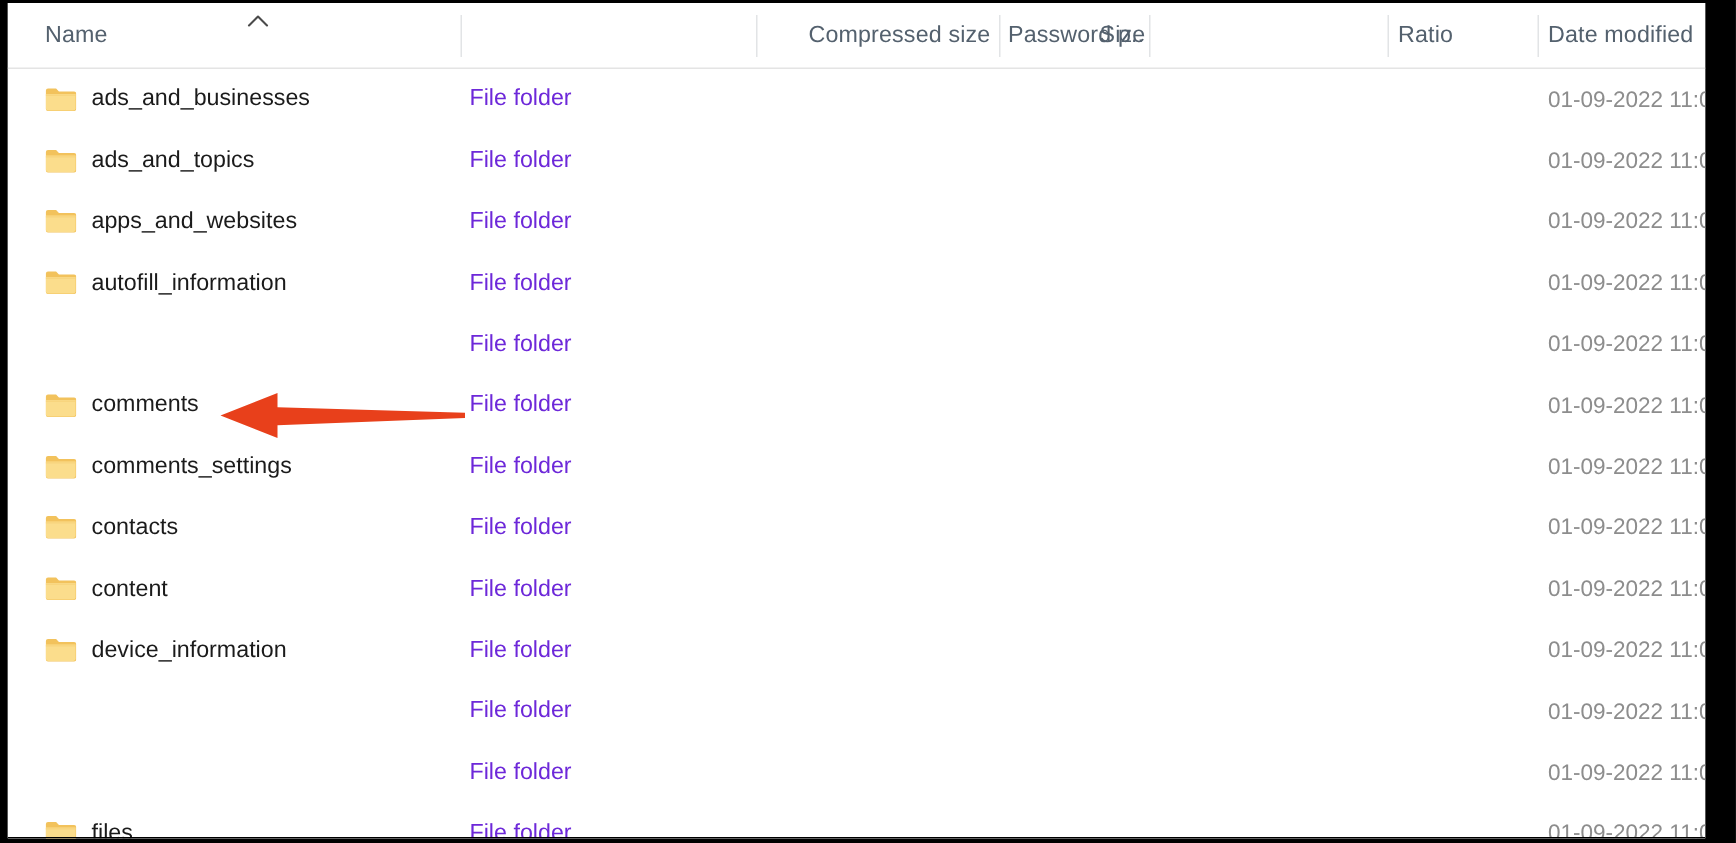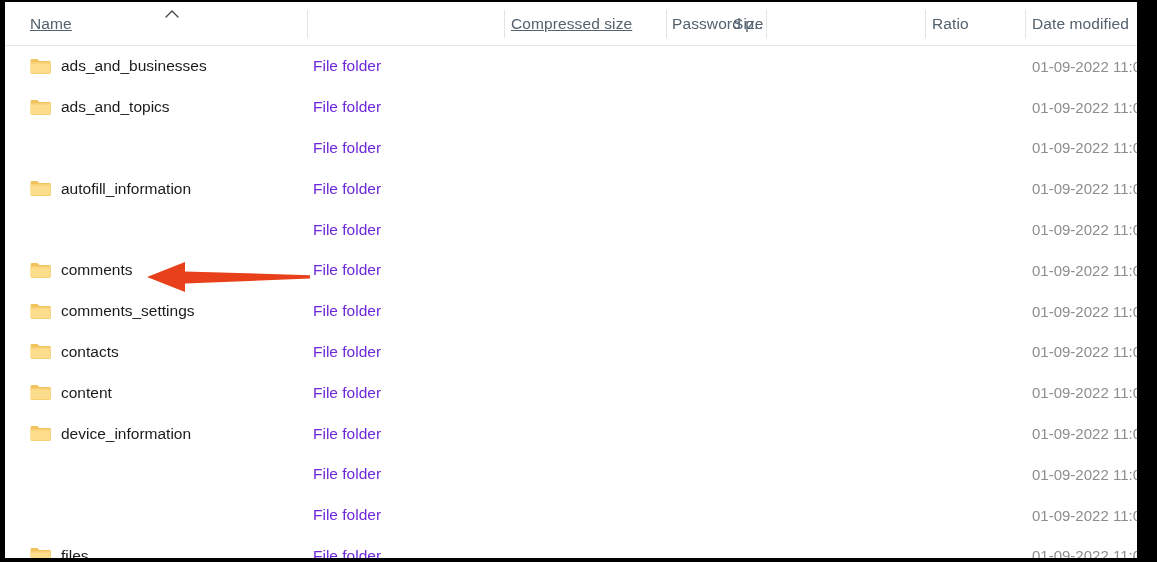--- a/index.html
+++ b/index.html
@@ -150,39 +150,39 @@
   }
 </style>
 </head>
 <body>
 
 <div id="window">
   <div id="pane">
 
     <div id="header">
 
-      <div class="col-head" style="left:25px;width:277px;text-decoration:underline;">
+      <div class="col-head" style="left:25px;width:277px;">
         <span class="lbl">Name</span>
       </div>
 
       <div id="sort-chevron">
         <svg viewBox="0 0 18 14" width="18" height="14" aria-hidden="true">
           <polyline points="3,10 9,4 15,10" fill="none" stroke="#4a4a4a" stroke-width="1.4" stroke-linecap="round" stroke-linejoin="round"></polyline>
         </svg>
       </div>
 
       <div class="col-div" style="left:302px;"></div>
 
       <div class="col-head" style="left:308px;width:188px;margin-top:40px;">
         <span class="lbl">Type</span>
       </div>
 
       <div class="col-div" style="left:499px;"></div>
 
-      <div class="col-head" style="left:506px;width:152px;text-decoration:underline;">
+      <div class="col-head" style="left:534px;width:152px;">
         <span class="lbl">Compressed size</span>
       </div>
 
       <div class="col-div" style="left:661px;"></div>
 
       <div class="col-head" style="left:667px;width:92px;">
         <span class="lbl">Password p...</span>
       </div>
 
       <div class="col-div" style="left:761px;"></div>
@@ -261,20 +261,30 @@
     </div>
     <div class="cell cell-ratio">
       <span></span>
     </div>
     <div class="cell cell-date">
       <span>01-09-2022 11:04</span>
     </div>
   </div>
 
   <div class="row">
+    <div class="cell cell-name">
+      <span class="folder-icon">
+        <svg viewBox="0 0 21 17" width="21" height="17" aria-hidden="true">
+          <path d="M0.6 2.4 a1.4 1.4 0 0 1 1.4-1.4 h5.4 l1.9 2.0 h10.1 a1.4 1.4 0 0 1 1.4 1.4 v10.2 a1.4 1.4 0 0 1 -1.4 1.4 h-17.4 a1.4 1.4 0 0 1 -1.4 -1.4 Z" fill="#f2c25c"></path>
+          <path d="M0.6 4.6 h19.8 v9.6 a1.4 1.4 0 0 1 -1.4 1.4 h-17.0 a1.4 1.4 0 0 1 -1.4 -1.4 Z" fill="#fbdd8c"></path>
+          <path d="M0.6 5.0 h19.8 v1.0 h-19.8 Z" fill="#f7d074" opacity="0.6"></path>
+        </svg>
+      </span>
+      <span>apps_and_websites</span>
+    </div>
     <div class="cell cell-type">
       <span>File folder</span>
     </div>
     <div class="cell cell-compressed">
       <span></span>
     </div>
     <div class="cell cell-password">
       <span></span>
     </div>
     <div class="cell cell-size">

